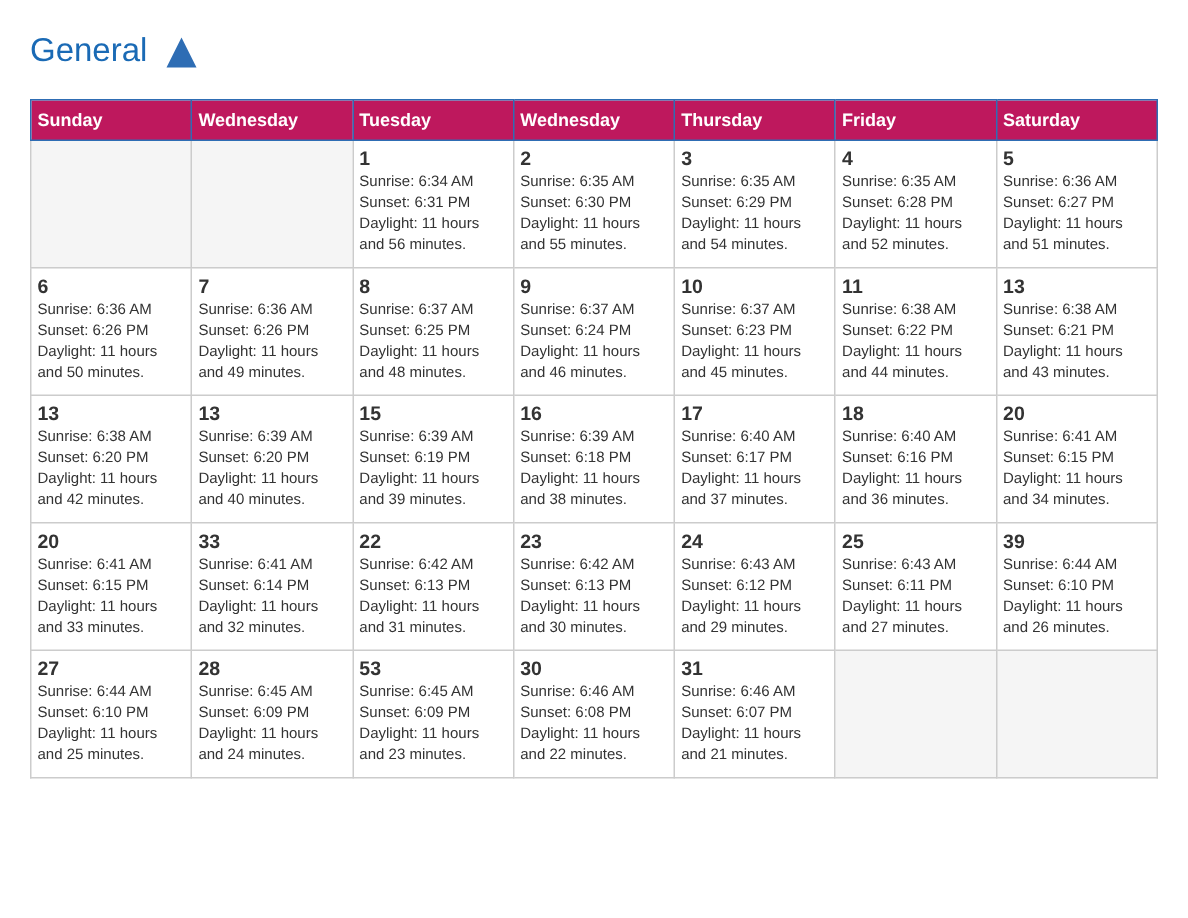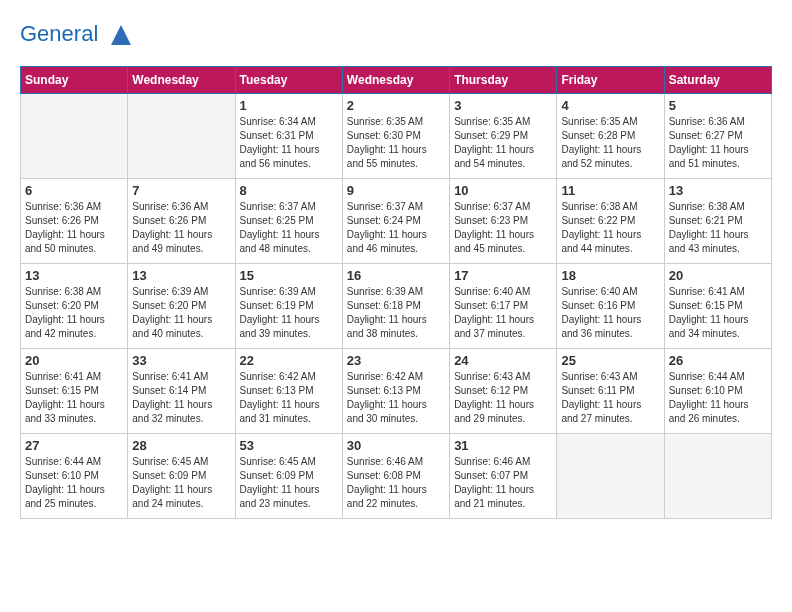--- a/index.html
+++ b/index.html
@@ -297,21 +297,21 @@
 and 29 minutes.</div>
         </td>
         <td>
           <div class="day-number">25</div>
           <div class="day-info" style="white-space: pre-line;">Sunrise: 6:43 AM
 Sunset: 6:11 PM
 Daylight: 11 hours
 and 27 minutes.</div>
         </td>
         <td>
-          <div class="day-number">26</div>
+          <div class="day-number">39</div>
           <div class="day-info" style="white-space: pre-line;">Sunrise: 6:44 AM
 Sunset: 6:10 PM
 Daylight: 11 hours
 and 26 minutes.</div>
         </td>
       </tr>
       <tr class="week-row">
         <td>
           <div class="day-number">27</div>
           <div class="day-info" style="white-space: pre-line;">Sunrise: 6:44 AM

